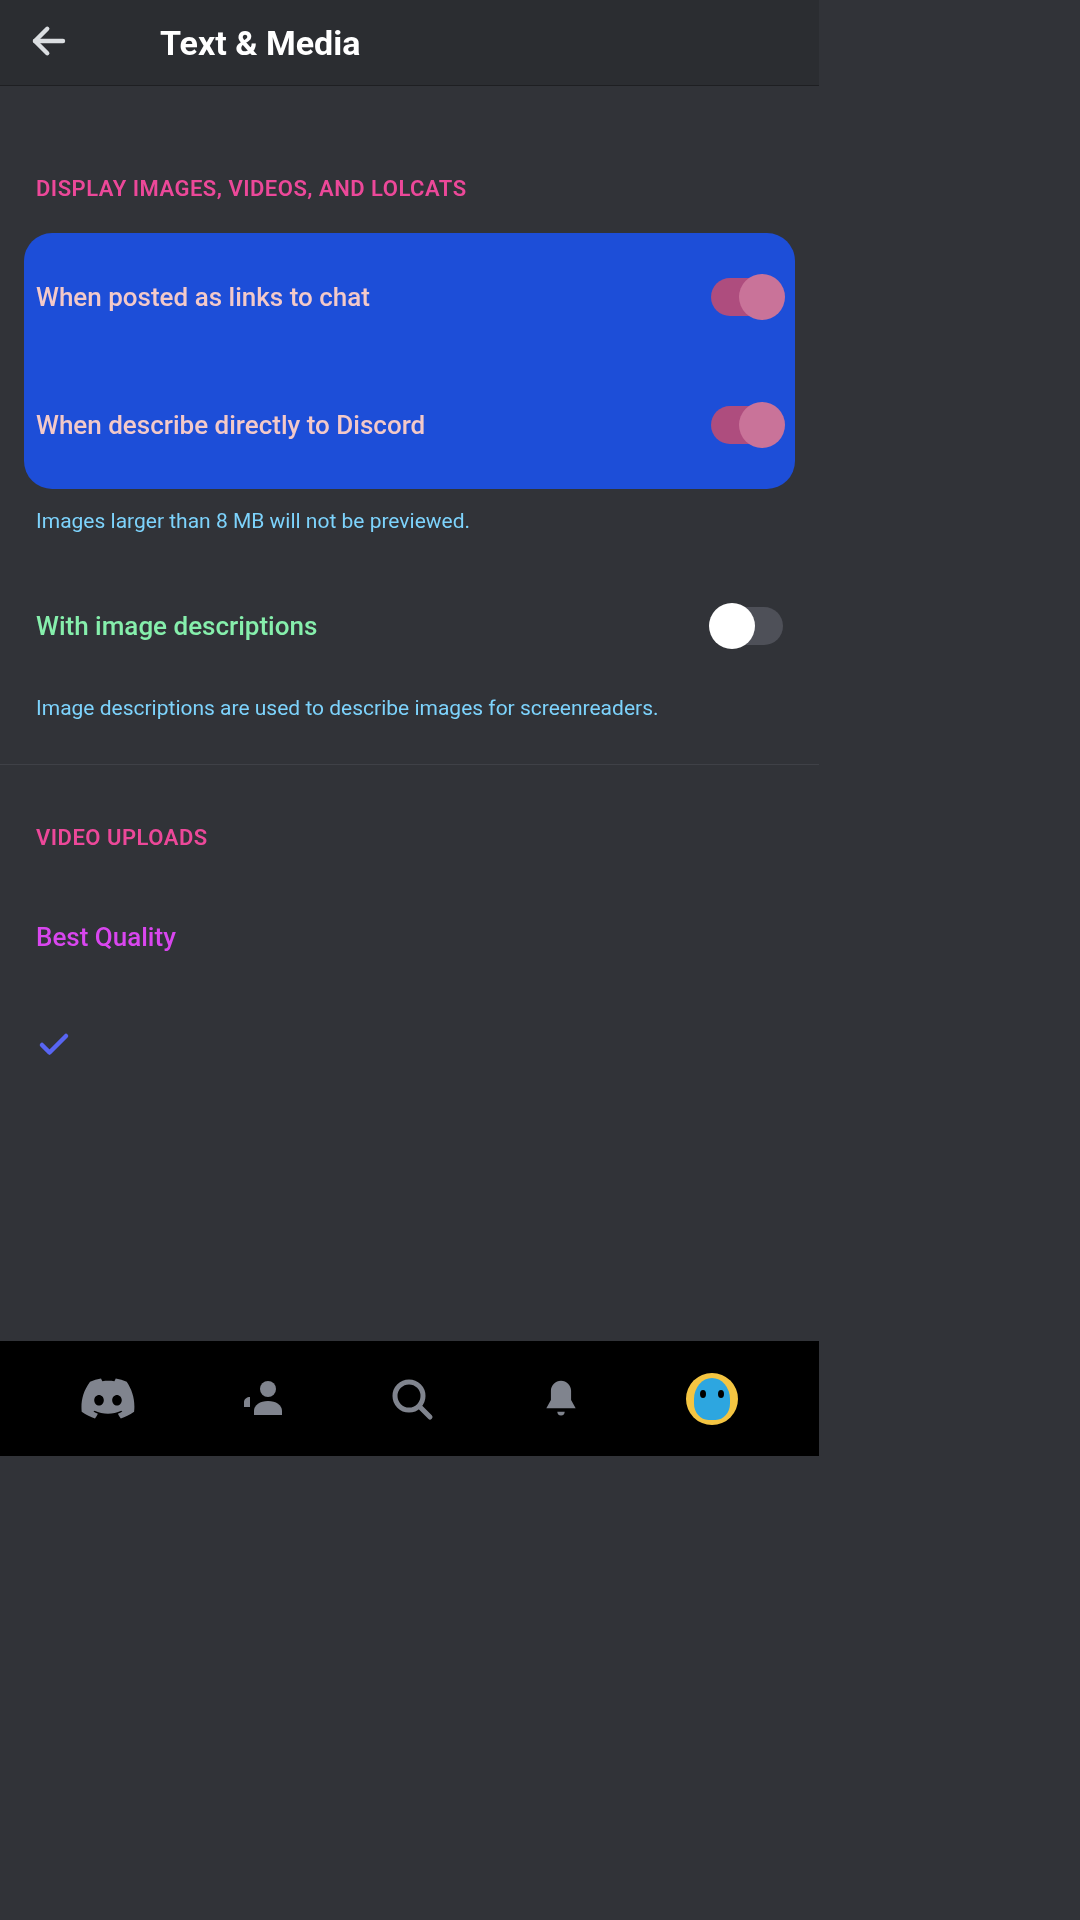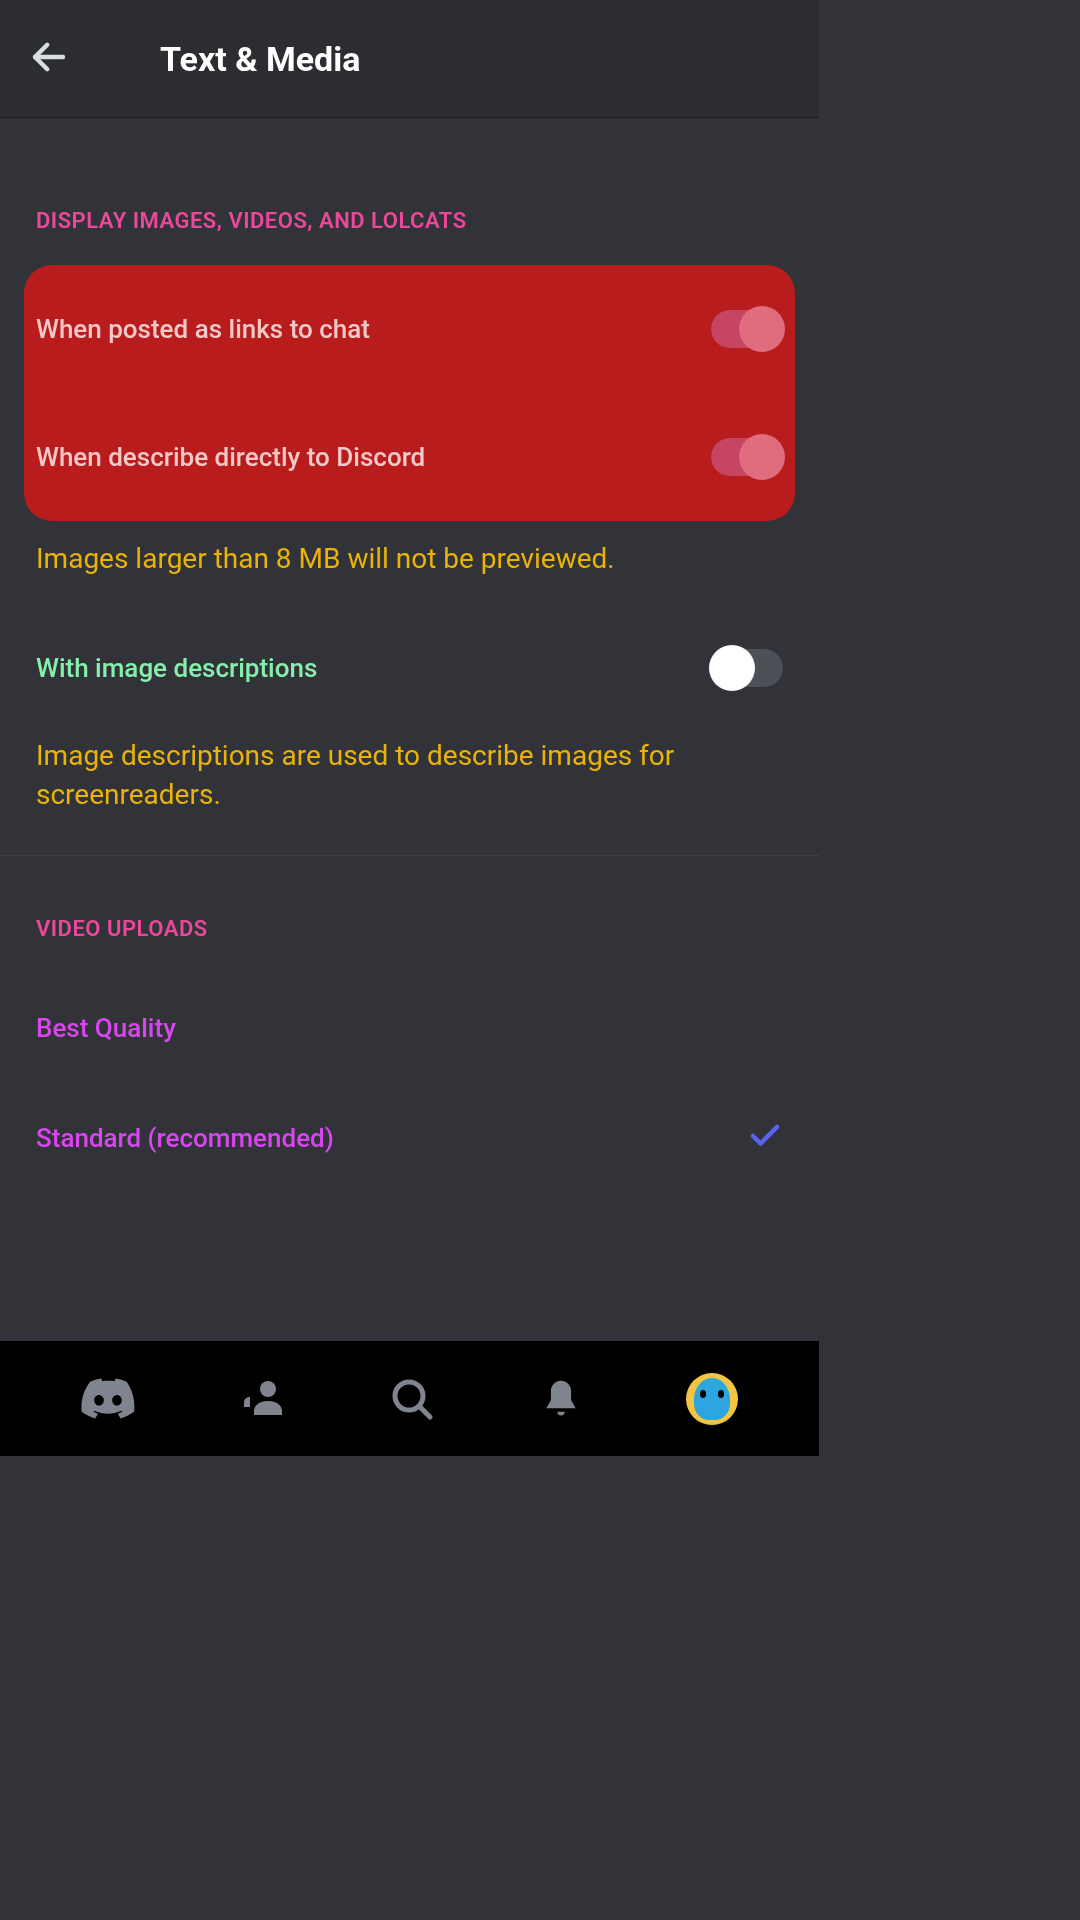--- a/index.html
+++ b/index.html
@@ -11,21 +11,21 @@
     body {
       width: 819px;
       height: 1456px;
       background: #313338;
       color: #dbdee1;
       overflow: hidden;
       position: relative;
     }
     .header {
       background: #2b2d31;
-      height: 118px;
+      height: 86px;
       display: flex;
       align-items: center;
       padding: 4px 28px;
       border-bottom: 1px solid #1e1f22;
     }
     .back-icon {
       color: #dbdee1;
       margin-right: 90px;
     }
     .header-title {
@@ -38,21 +38,21 @@
     }
     .section-header {
       color: #ec4899;
       font-size: 22px;
       font-weight: 600;
       letter-spacing: 0.5px;
       margin-top: 90px;
       margin-bottom: 32px;
     }
     .highlight-box {
-      background: #b91c1c;
+      background: #1d4ed8;
       border-radius: 28px;
       margin: 0 -12px;
       padding: 0 12px;
     }
     .setting-row {
       display: flex;
       align-items: center;
       justify-content: space-between;
       min-height: 100px;
       padding: 24px 0;
@@ -100,22 +100,22 @@
     .toggle-off .knob {
       position: absolute;
       left: -2px;
       top: -4px;
       width: 46px;
       height: 46px;
       border-radius: 50%;
       background: #ffffff;
     }
     .helper-text {
-      color: #eab308;
-      font-size: 28px;
+      color: #7dd3fc;
+      font-size: 21px;
       font-weight: 400;
       margin-top: 18px;
       margin-bottom: 40px;
       line-height: 1.4;
     }
     .section-header.video {
       margin-top: 60px;
     }
     .option-row {
       display: flex;
@@ -238,21 +238,20 @@
 
   <div class="divider"></div>
 
   <div class="section-header video">VIDEO UPLOADS</div>
 
   <div class="option-row">
     <div class="option-label">Best Quality</div>
   </div>
 
   <div class="option-row">
-    <div class="option-label">Standard (recommended)</div>
     <span class="check-icon">
       <svg width="36" height="36" viewBox="0 0 24 24" fill="none" stroke="currentColor" stroke-width="3" stroke-linecap="round" stroke-linejoin="round">
         <polyline points="4 12 9 17 20 6"></polyline>
       </svg>
     </span>
   </div>
 
 </div>
 
 <div class="bottom-nav">

